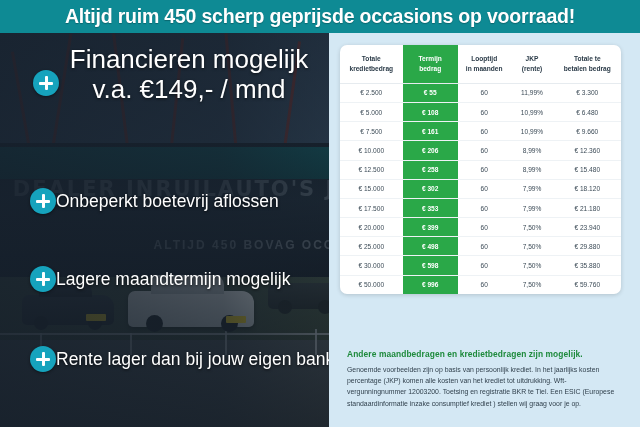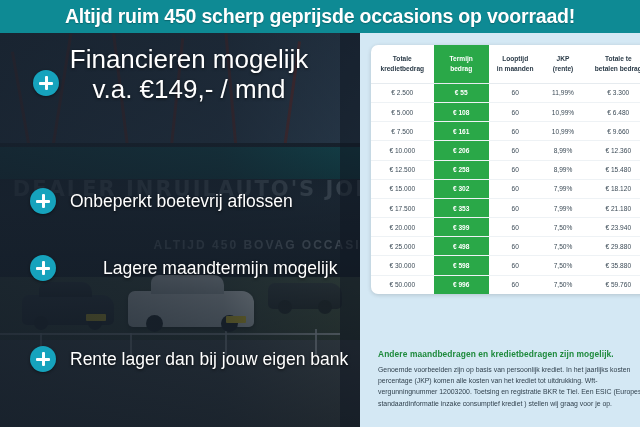--- a/index.html
+++ b/index.html
@@ -190,30 +190,29 @@
     position: absolute;
     left: 30px;
     width: 310px;
     display: flex;
     align-items: center;
   }
   .feature-row .plus-icon { position: relative; flex: 0 0 26px; }
   .feature-label {
     color: #ffffff;
     font-size: 17.5px;
-    margin-left: 14px;
     white-space: nowrap;
     text-shadow: 0 1px 3px rgba(0,0,0,.75);
   }
 
   
   .panel {
     position: absolute;
     right: 0; top: 33px;
-    width: 280px;
+    width: 311px;
     height: 394px;
     background: #d4e8f4;
     z-index: 5;
   }
   .card {
     position: absolute;
     left: 11px; top: 12px;
     width: 281px;
     background: #ffffff;
     border-radius: 7px;
@@ -350,21 +349,21 @@
     <div class="headline-block">
       <div class="headline-1">Financieren mogelijk</div>
       <div class="headline-2">v.a. €149,- / mnd</div>
     </div>
 
     <div class="feature-row" style="top:155px;">
       <span class="plus-icon"></span>
       <span class="feature-label">Onbeperkt boetevrij aflossen</span>
     </div>
 
-    <div class="feature-row" style="top:222px;gap:33px;">
+    <div class="feature-row" style="top:233px;">
       <span class="plus-icon"></span>
       <span class="feature-label">Lagere maandtermijn mogelijk</span>
     </div>
 
     <div class="feature-row" style="top:313px;">
       <span class="plus-icon"></span>
       <span class="feature-label">Rente lager dan bij jouw eigen bank</span>
     </div>
   </div>
 

